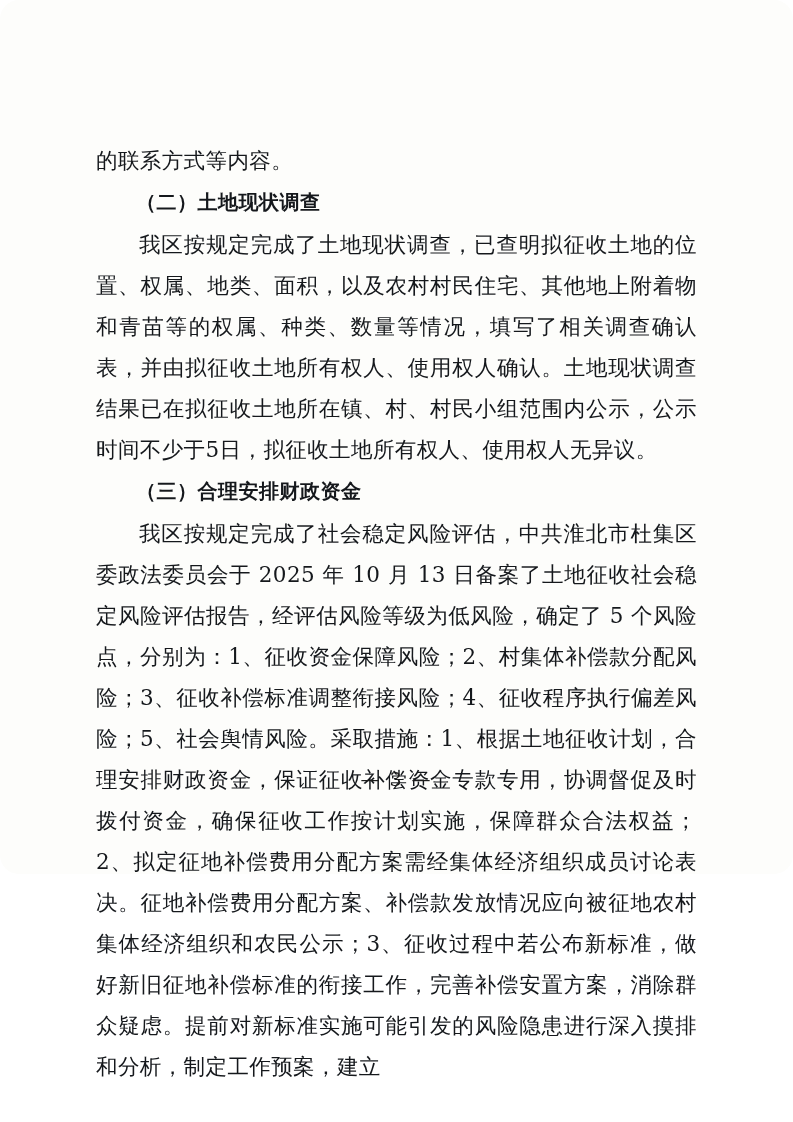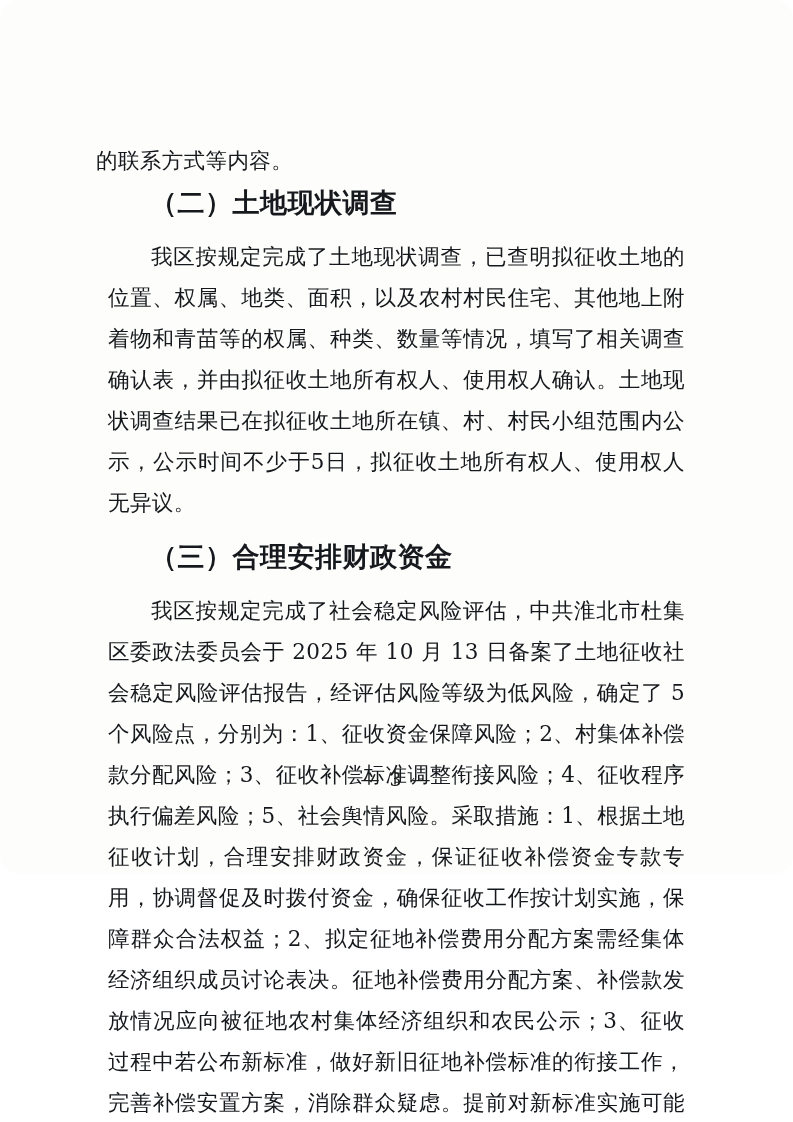--- a/index.html
+++ b/index.html
@@ -29,29 +29,29 @@
     letter-spacing: 0.4px;
     text-align: justify;
     text-justify: inter-ideograph;
     color: #15181c;
   }
   .para {
     margin: 0;
     text-indent: 0;
   }
   .para-indent {
-    margin: 12px;
+    margin: 0;
     text-indent: 2em;
   }
   .heading {
     margin: 0;
     text-indent: 2em;
     font-weight: bold;
-    font-family: Liberation Serif, serif;
-    font-size: 27px;
+    font-family: Liberation Mono, monospace;
+    font-size: 20px;
     letter-spacing: 0.5px;
     line-height: 41px;
   }
   .spacer-sm {
     height: 2px;
   }
   .page-number {
     position: absolute;
     left: 0;
     right: 0;

